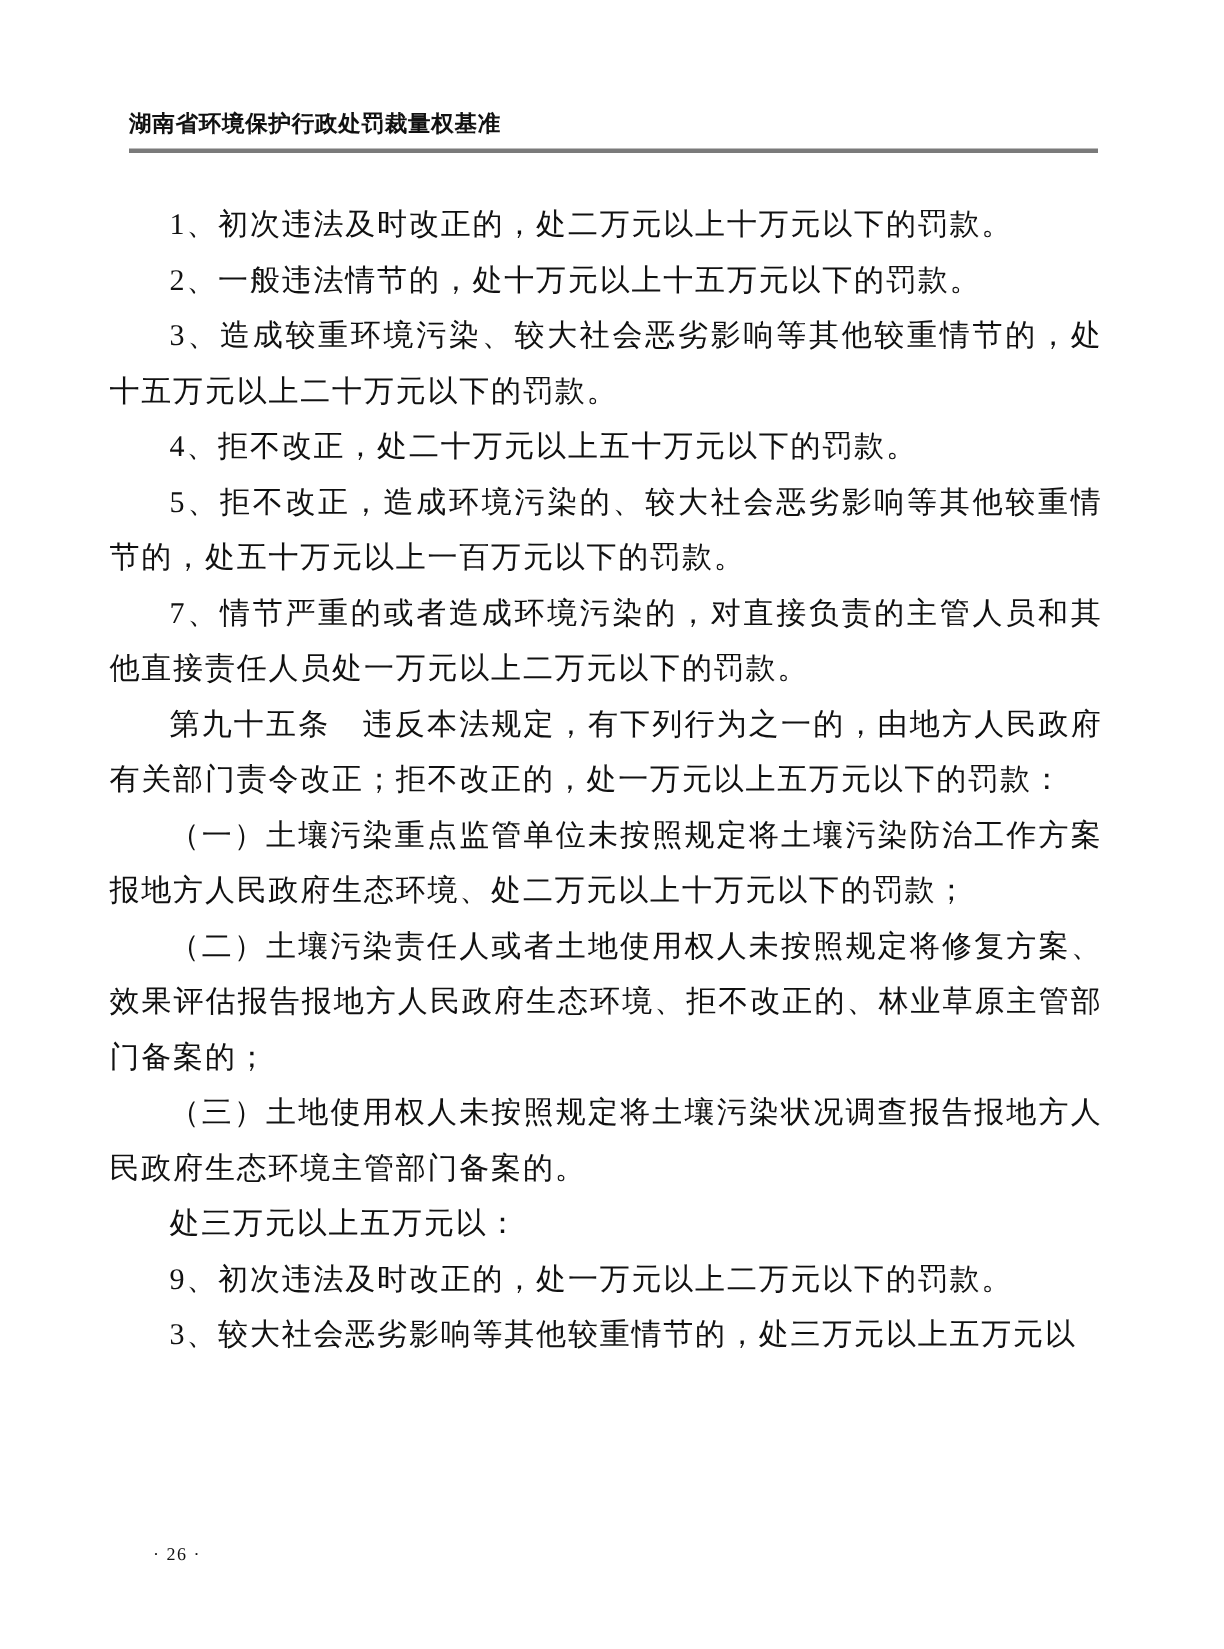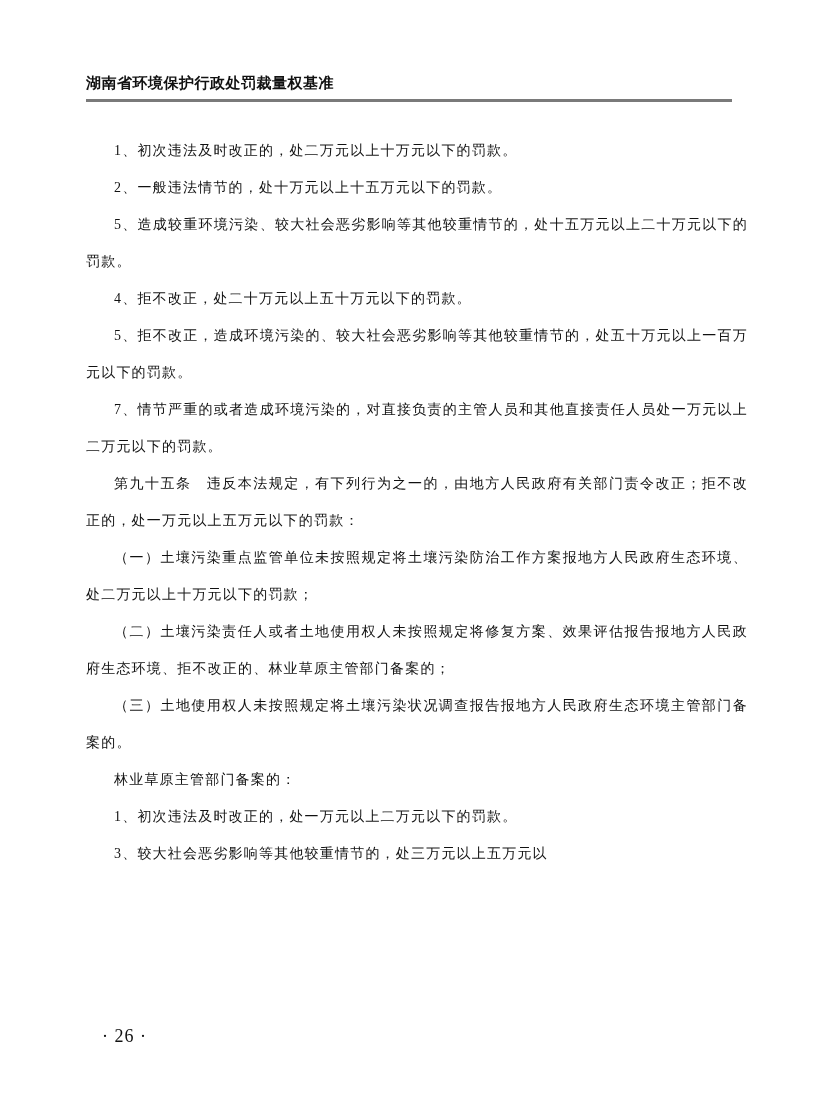--- a/index.html
+++ b/index.html
@@ -32,67 +32,67 @@
   .doc-header-title {
     font-family: "Liberation Sans", "DejaVu Sans", sans-serif;
     font-weight: bold;
     font-size: 15px;
     line-height: 17px;
     letter-spacing: 0.5px;
     color: var(--text-color);
   }
   .doc-body {
     position: absolute;
-    left: 86px;
+    left: 73px;
     top: 132px;
     width: 662px;
-    font-size: 14px;
+    font-size: 20px;
     line-height: 37px;
     text-align: justify;
   }
   .para {
     margin: 0;
     text-indent: 2em;
     letter-spacing: 1.2px;
   }
   .para strong {
     font-family: "Liberation Sans", "DejaVu Sans", sans-serif;
     font-weight: normal;
   }
   .doc-footer {
     position: absolute;
     left: 102px;
     top: 1026px;
-    font-size: 18px;
+    font-size: 12px;
     line-height: 20px;
     letter-spacing: 1px;
   }
 </style>
 </head>
 <body>
 
 <div class="page">
 
   <header class="doc-header">
     <div class="doc-header-title">湖南省环境保护行政处罚裁量权基准</div>
   </header>
 
   <main class="doc-body" id="paragraphs">
       <p class="para">1、初次违法及时改正的，处二万元以上十万元以下的罚款。</p>
       <p class="para">2、一般违法情节的，处十万元以上十五万元以下的罚款。</p>
-      <p class="para">5、造成较重环境污染、较大社会恶劣影响等其他较重情节的，处十五万元以上二十万元以下的罚款。</p>
+      <p class="para">3、造成较重环境污染、较大社会恶劣影响等其他较重情节的，处十五万元以上二十万元以下的罚款。</p>
       <p class="para">4、拒不改正，处二十万元以上五十万元以下的罚款。</p>
       <p class="para">5、拒不改正，造成环境污染的、较大社会恶劣影响等其他较重情节的，处五十万元以上一百万元以下的罚款。</p>
       <p class="para">7、情节严重的或者造成环境污染的，对直接负责的主管人员和其他直接责任人员处一万元以上二万元以下的罚款。</p>
       <p class="para"><strong>第九十五条</strong>　违反本法规定，有下列行为之一的，由地方人民政府有关部门责令改正；拒不改正的，处一万元以上五万元以下的罚款：</p>
       <p class="para">（一）土壤污染重点监管单位未按照规定将土壤污染防治工作方案报地方人民政府生态环境、处二万元以上十万元以下的罚款；</p>
       <p class="para">（二）土壤污染责任人或者土地使用权人未按照规定将修复方案、效果评估报告报地方人民政府生态环境、拒不改正的、林业草原主管部门备案的；</p>
       <p class="para">（三）土地使用权人未按照规定将土壤污染状况调查报告报地方人民政府生态环境主管部门备案的。</p>
-      <p class="para">林业草原主管部门备案的：</p>
-      <p class="para">1、初次违法及时改正的，处一万元以上二万元以下的罚款。</p>
+      <p class="para">处三万元以上五万元以：</p>
+      <p class="para">9、初次违法及时改正的，处一万元以上二万元以下的罚款。</p>
       <p class="para">3、较大社会恶劣影响等其他较重情节的，处三万元以上五万元以</p>
     </main>
 
   <footer class="doc-footer">
     <span class="page-number">· 26 ·</span>
   </footer>
 
 </div>
 
 </body></html>

